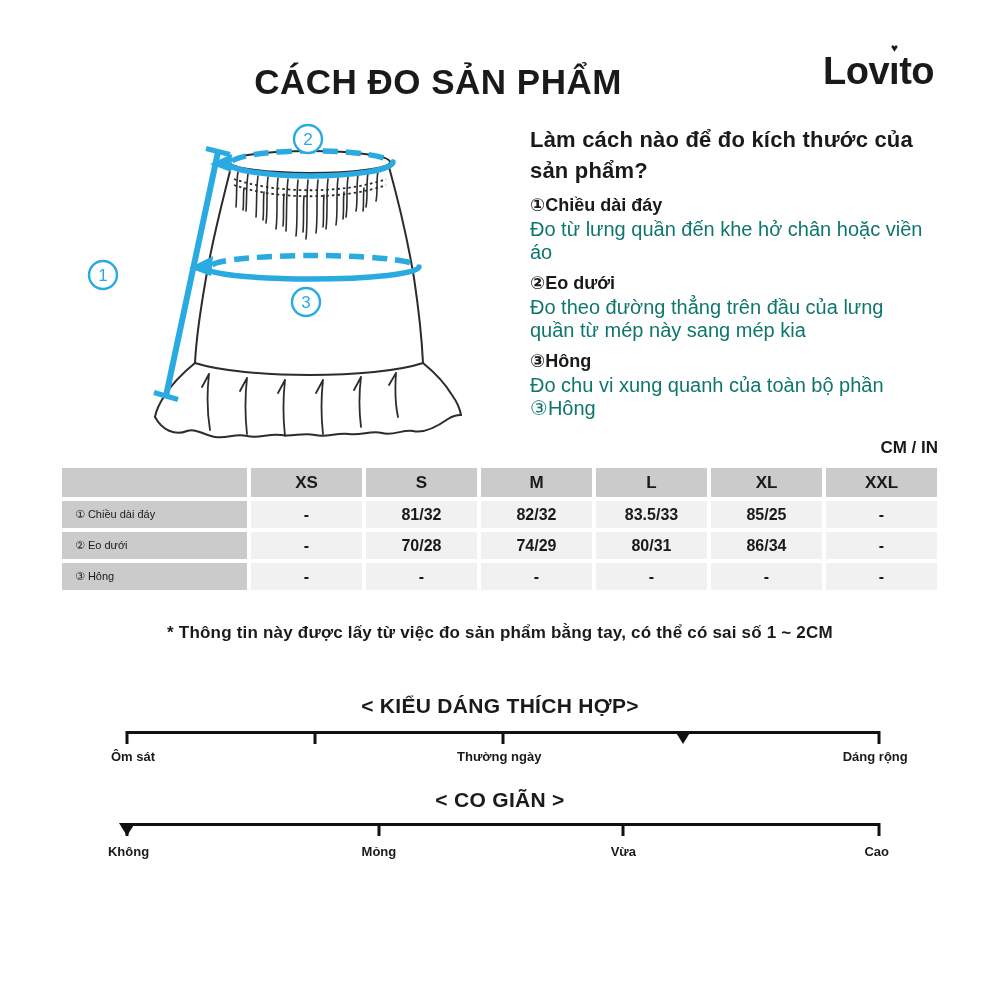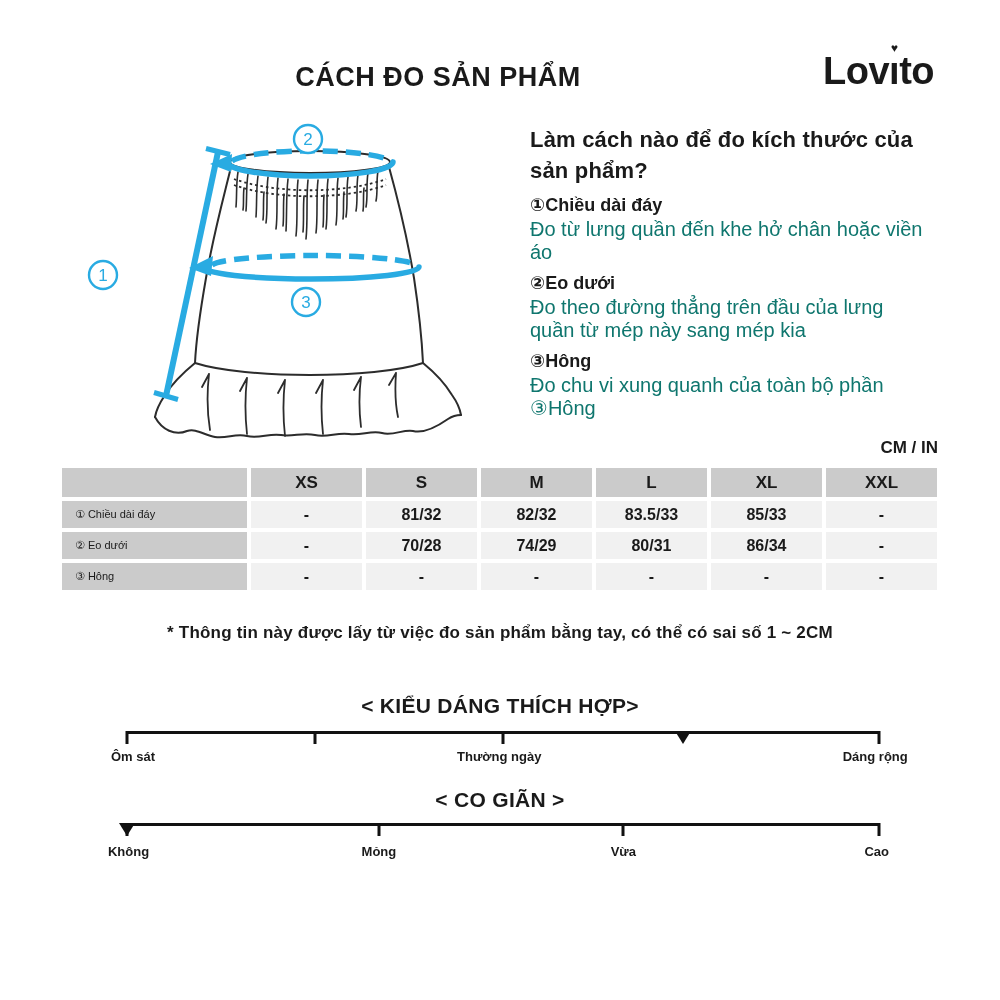--- a/index.html
+++ b/index.html
@@ -6,21 +6,21 @@
   html,body { background:#ffffff; }
   body {
     width:1000px; height:1000px; position:relative; overflow:hidden;
     font-family:"Liberation Sans","DejaVu Sans",sans-serif; color:#1a1a1a;
   }
   .page { position:absolute; inset:0; }
 
   
   .page-title {
     position:absolute; top:62px; left:0; width:876px; text-align:center;
-    font-size:27px; font-weight:700; letter-spacing:0.5px;
+    font-size:35px; font-weight:700; letter-spacing:0.5px;
   }
   .logo {
     position:absolute; top:52px; right:66px; font-size:38px; font-weight:700;
     letter-spacing:-0.5px; line-height:1;
   }
   .logo .i-wrap { position:relative; display:inline-block; }
   .logo .heart {
     position:absolute; top:-10px; left:50%; transform:translateX(-50%);
     font-size:12px; line-height:1;
   }
@@ -172,21 +172,21 @@
     <div class="cell head">M</div>
     <div class="cell head">L</div>
     <div class="cell head">XL</div>
     <div class="cell head">XXL</div>
 
     <div class="cell rowlabel">① Chiều dài đáy</div>
     <div class="cell">-</div>
     <div class="cell">81/32</div>
     <div class="cell">82/32</div>
     <div class="cell">83.5/33</div>
-    <div class="cell">85/33</div>
+    <div class="cell">85/25</div>
     <div class="cell">-</div>
 
     <div class="cell rowlabel">② Eo dưới</div>
     <div class="cell">-</div>
     <div class="cell">70/28</div>
     <div class="cell">74/29</div>
     <div class="cell">80/31</div>
     <div class="cell">86/34</div>
     <div class="cell">-</div>
 

